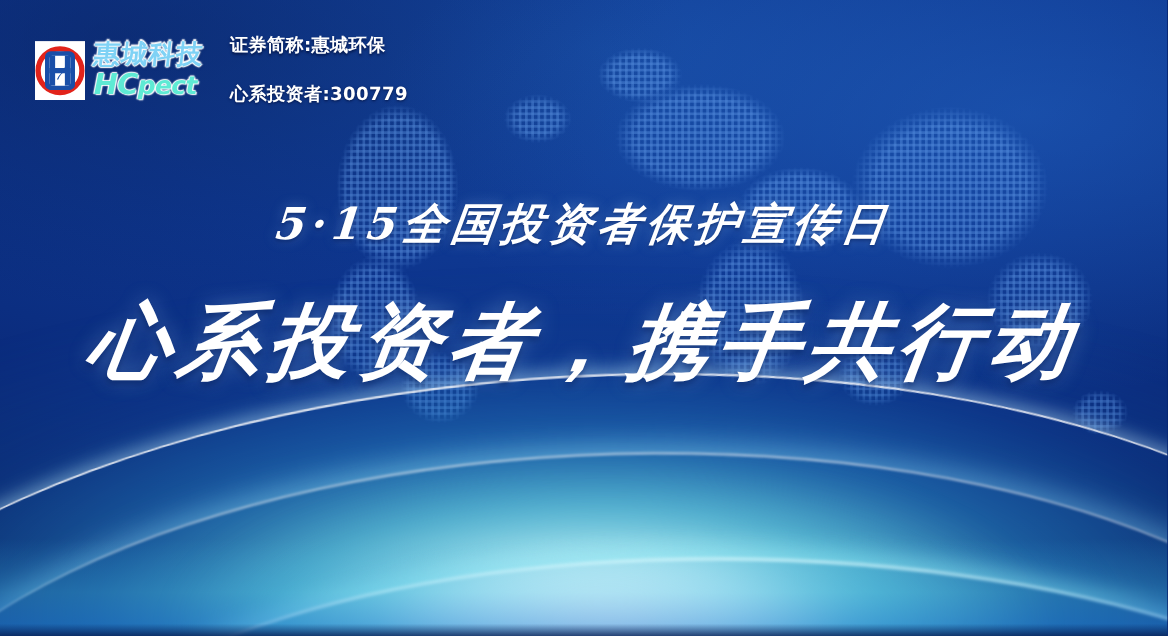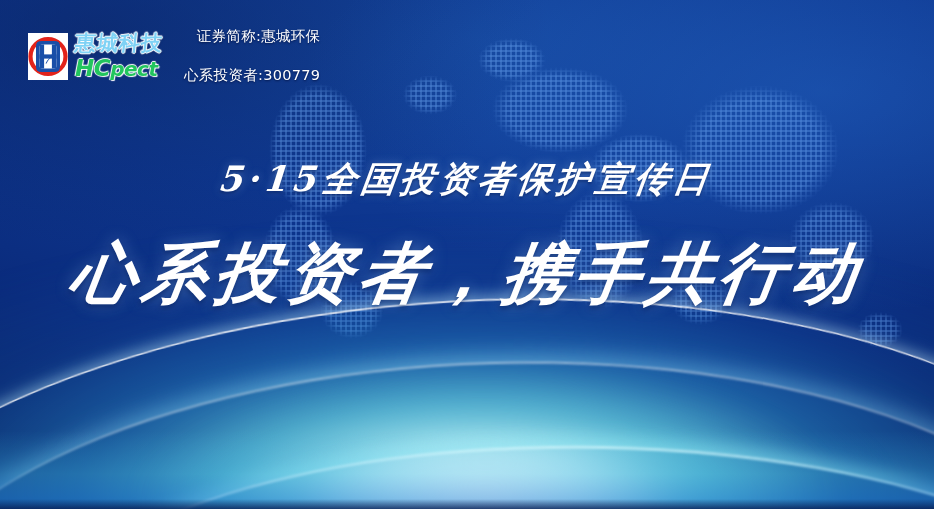--- a/index.html
+++ b/index.html
@@ -160,37 +160,36 @@
        0 0 1px #ffffff, 1px 0 1px #ffffff, -1px 0 1px #ffffff,
        0 1px 1px #ffffff, 0 -1px 1px #ffffff,
        1px 1px 2px rgba(0,20,70,.65);
     transform:skewX(-6deg);
     white-space:nowrap;
   }
   .en-name{
     margin-top:3px;
     font-family:"DejaVu Sans","Liberation Sans",sans-serif;
     font-size:23px;font-weight:bold;font-style:italic;
-    color:#22c55e;
+    color:#5eead4;
     letter-spacing:-.5px;
     text-shadow:0 0 1px #ffffff, 1px 1px 1px #ffffff, -1px 0 1px #ffffff, 0 -1px 1px #ffffff;
     white-space:nowrap;
   }
   .en-name .tail{font-size:20px;}
 
   .stock-info{
     margin-left:12px;
     display:flex;flex-direction:column;gap:20px;
     color:#ffffff;
     font-family:"DejaVu Sans","Liberation Sans",sans-serif;
-    font-size:14.5px;font-weight:normal;
+    font-size:14.5px;font-weight:bold;
     letter-spacing:.3px;
     white-space:nowrap;
     text-shadow:0 1px 2px rgba(0,15,60,.8);
-    align-items:flex-end;
   }
 
   
   .headline-wrap{
     position:absolute;left:0;right:0;top:156px;
     text-align:center;z-index:15;
   }
   .headline{
     display:inline-block;
     font-family:"DejaVu Serif","Liberation Serif",serif;

